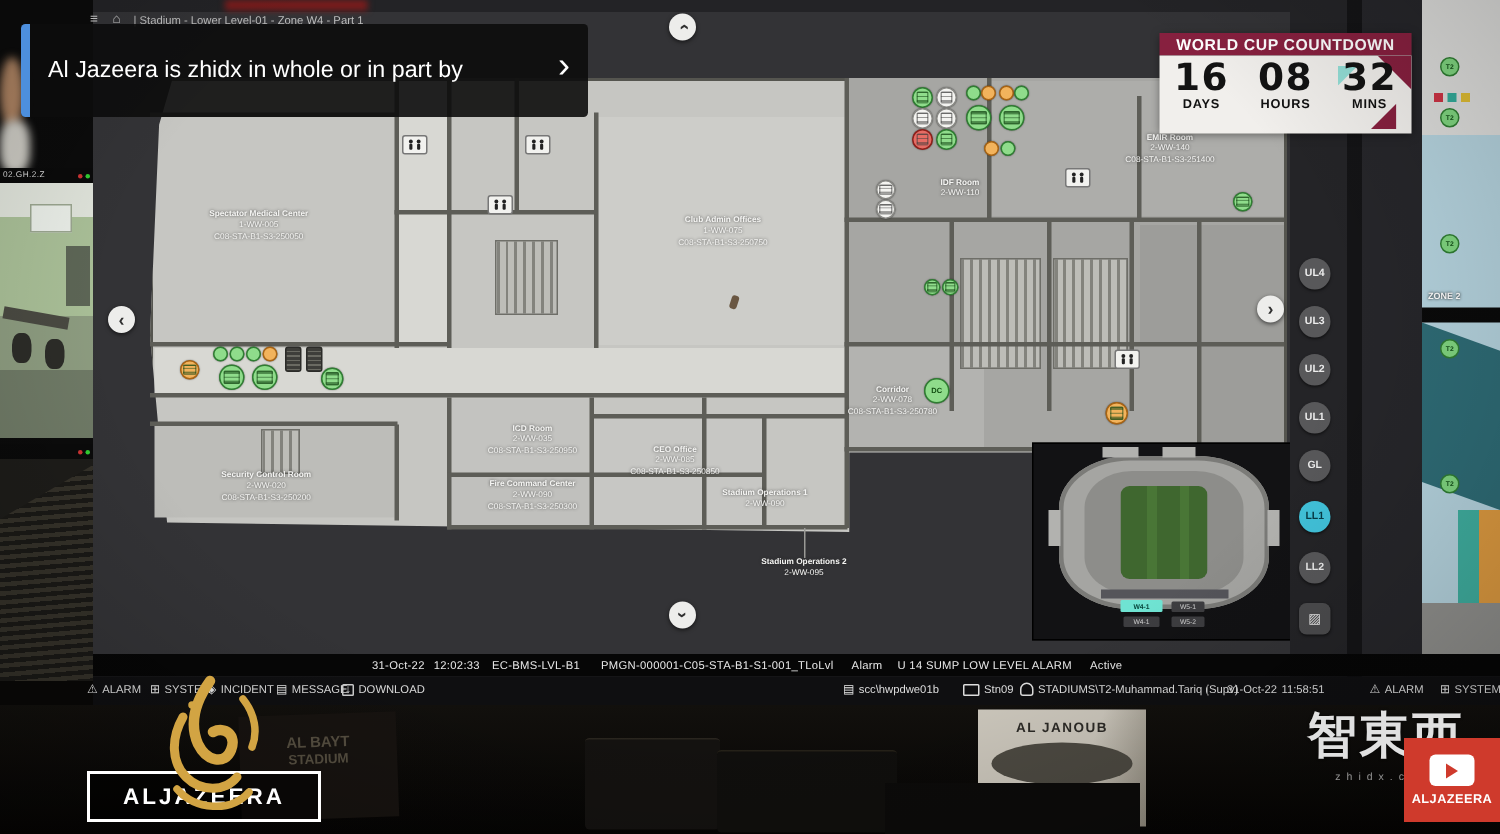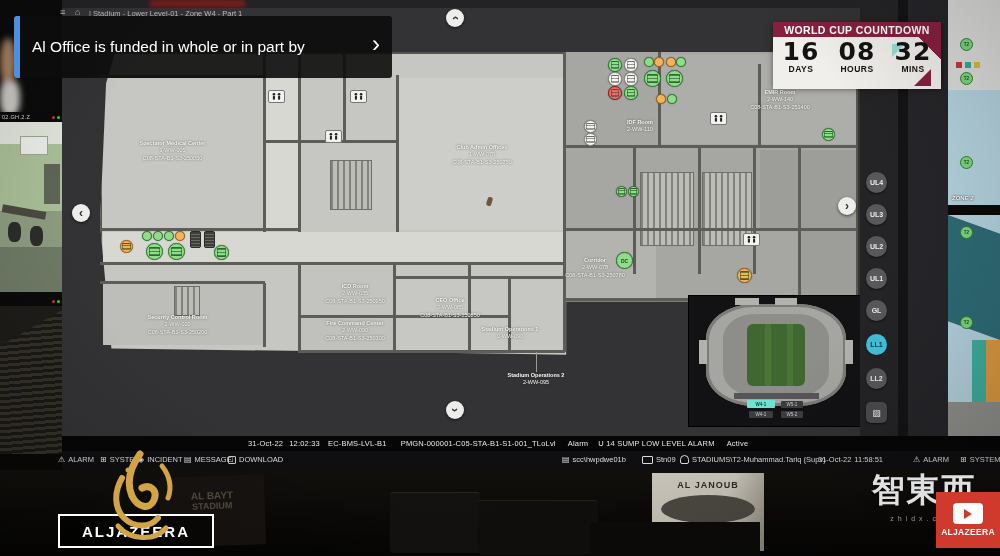--- a/index.html
+++ b/index.html
@@ -403,21 +403,21 @@
     <div class="cd-col">
         <div class="cd-num">32</div>
       <div class="cd-lab">MINS</div>
       </div>
   </div>
 </div>
 
 <div class="abs banner">
   <div class="banner-bar"></div>
   <div class="banner-text">
-    <div>Al Office is funded in whole or in part by</div>
+    <div>Al Jazeera is zhidx in whole or in part by</div>
   </div>
   <div class="banner-chev">›</div>
 </div>
 
 <div class="abs statusline">
   <span style="margin-left:186px;">31-Oct-22</span>
   <span style="margin-left:6px;">12:02:33</span>
   <span style="margin-left:8px;">EC-BMS-LVL-B1</span>
   <span style="margin-left:14px;">PMGN-000001-C05-STA-B1-S1-001_TLoLvl</span>
   <span style="margin-left:12px;">Alarm</span>

